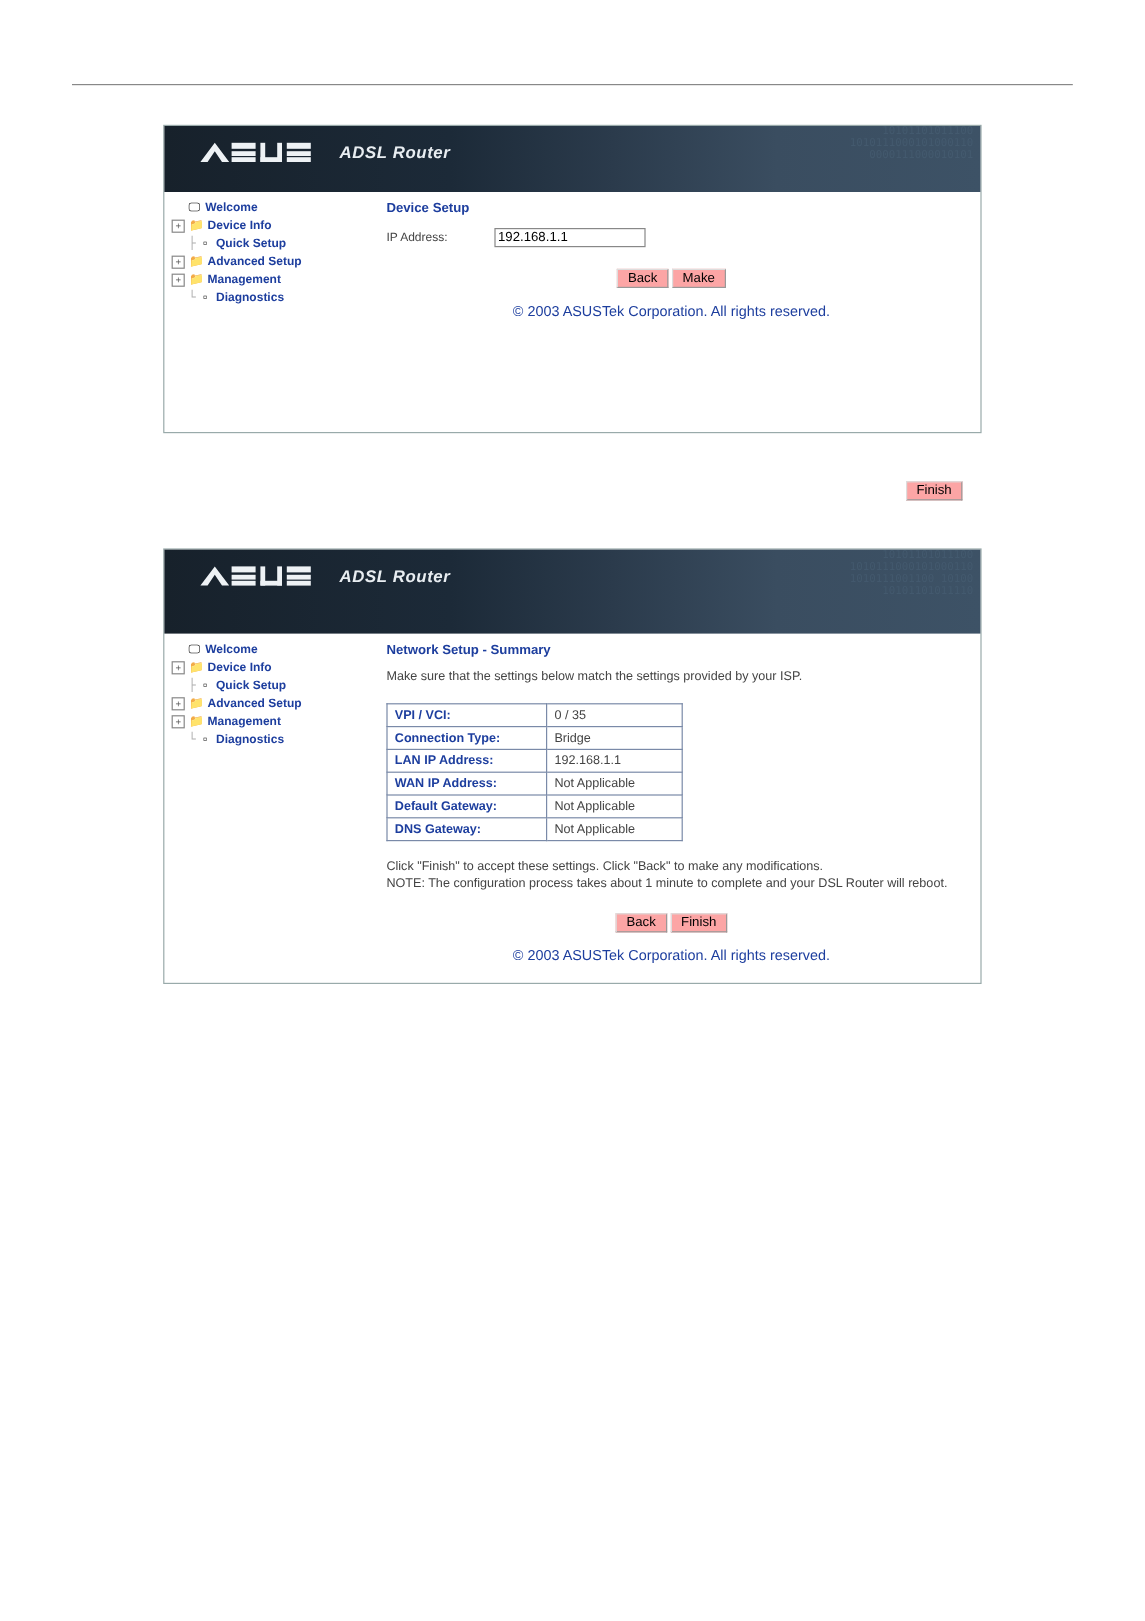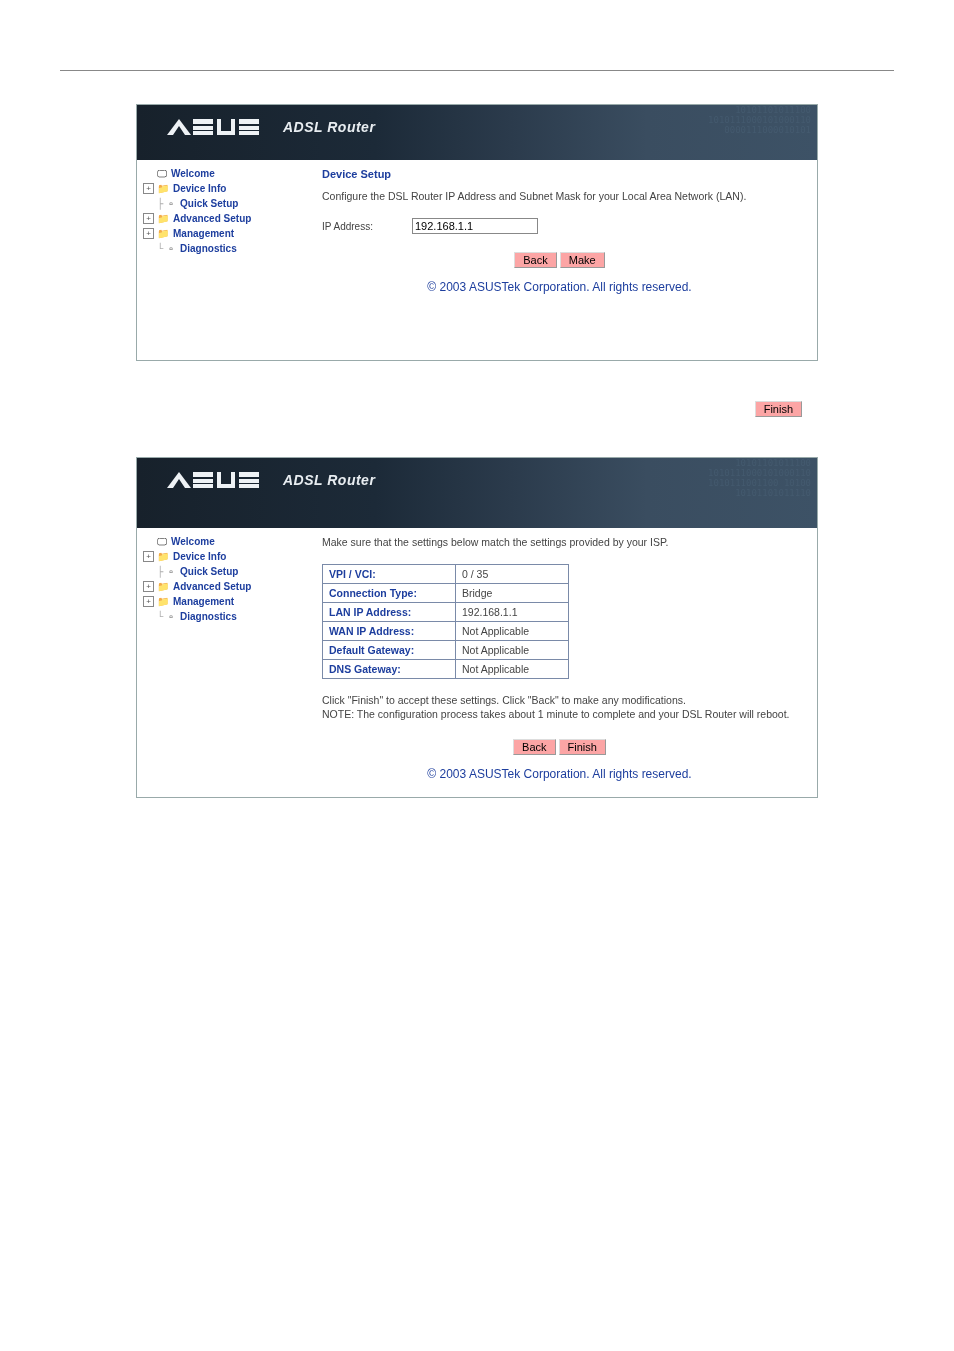--- a/index.html
+++ b/index.html
@@ -187,21 +187,20 @@
           <a>Management</a>
         </div>
       <div class="node child1">
           <span class="tree-line">└</span>
           <span class="icon">▫</span>
           <a>Diagnostics</a>
         </div>
     </div>
     <div class="content">
       <h3>Device Setup</h3>
-      <div class="desc">Configure the DSL Router IP Address and Subnet Mask for your Local Area Network (LAN).</div>
       <div class="form-row">
         <label>IP Address:</label>
         <input type="text" value="192.168.1.1" style="">
       </div>
       <div class="btn-row">
         <button class="btn">Back</button>
         <button class="btn">Make</button>
       </div>
       <div class="footer-cp">© 2003 ASUSTek Corporation. All rights reserved.</div>
     </div>
@@ -260,20 +259,21 @@
           <span class="icon">📁</span>
           <a>Management</a>
         </div>
       <div class="node child1">
           <span class="tree-line">└</span>
           <span class="icon">▫</span>
           <a>Diagnostics</a>
         </div>
     </div>
     <div class="content">
+      <h3>Network Setup - Summary</h3>
       <div class="desc">Make sure that the settings below match the settings provided by your ISP.</div>
 
       <table class="summary-table">
         <tbody>
             <tr>
               <td class="k">VPI / VCI:</td>
               <td class="v">0 / 35</td>
             </tr>
         <tr>
               <td class="k">Connection Type:</td>

